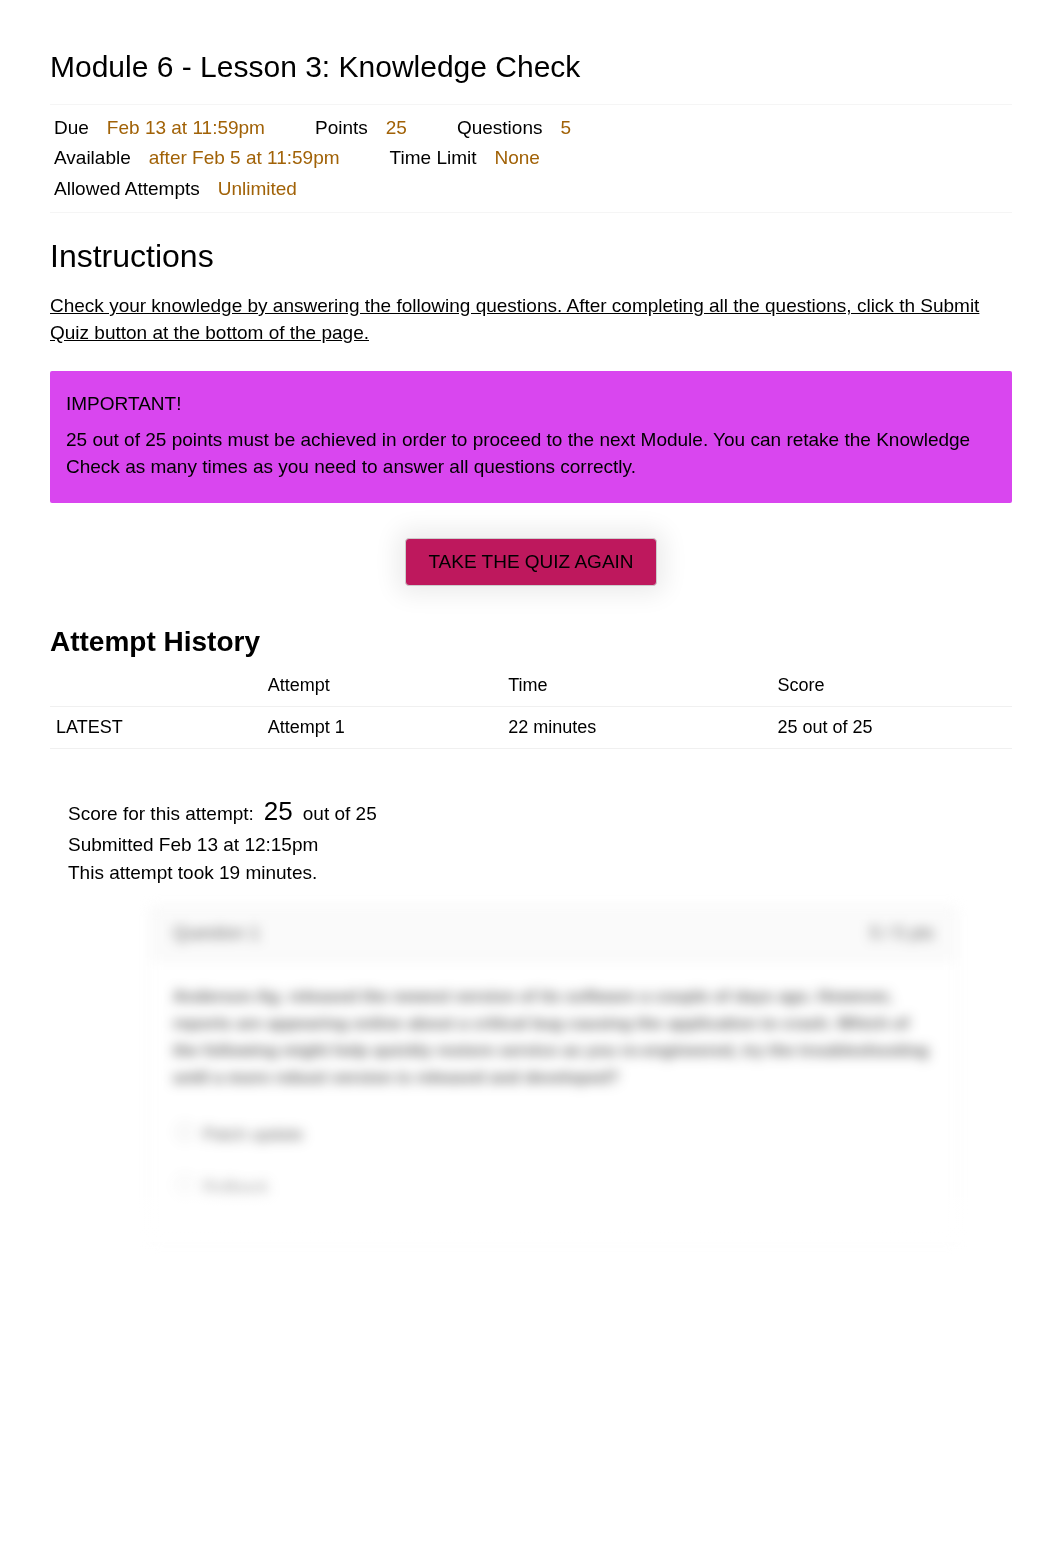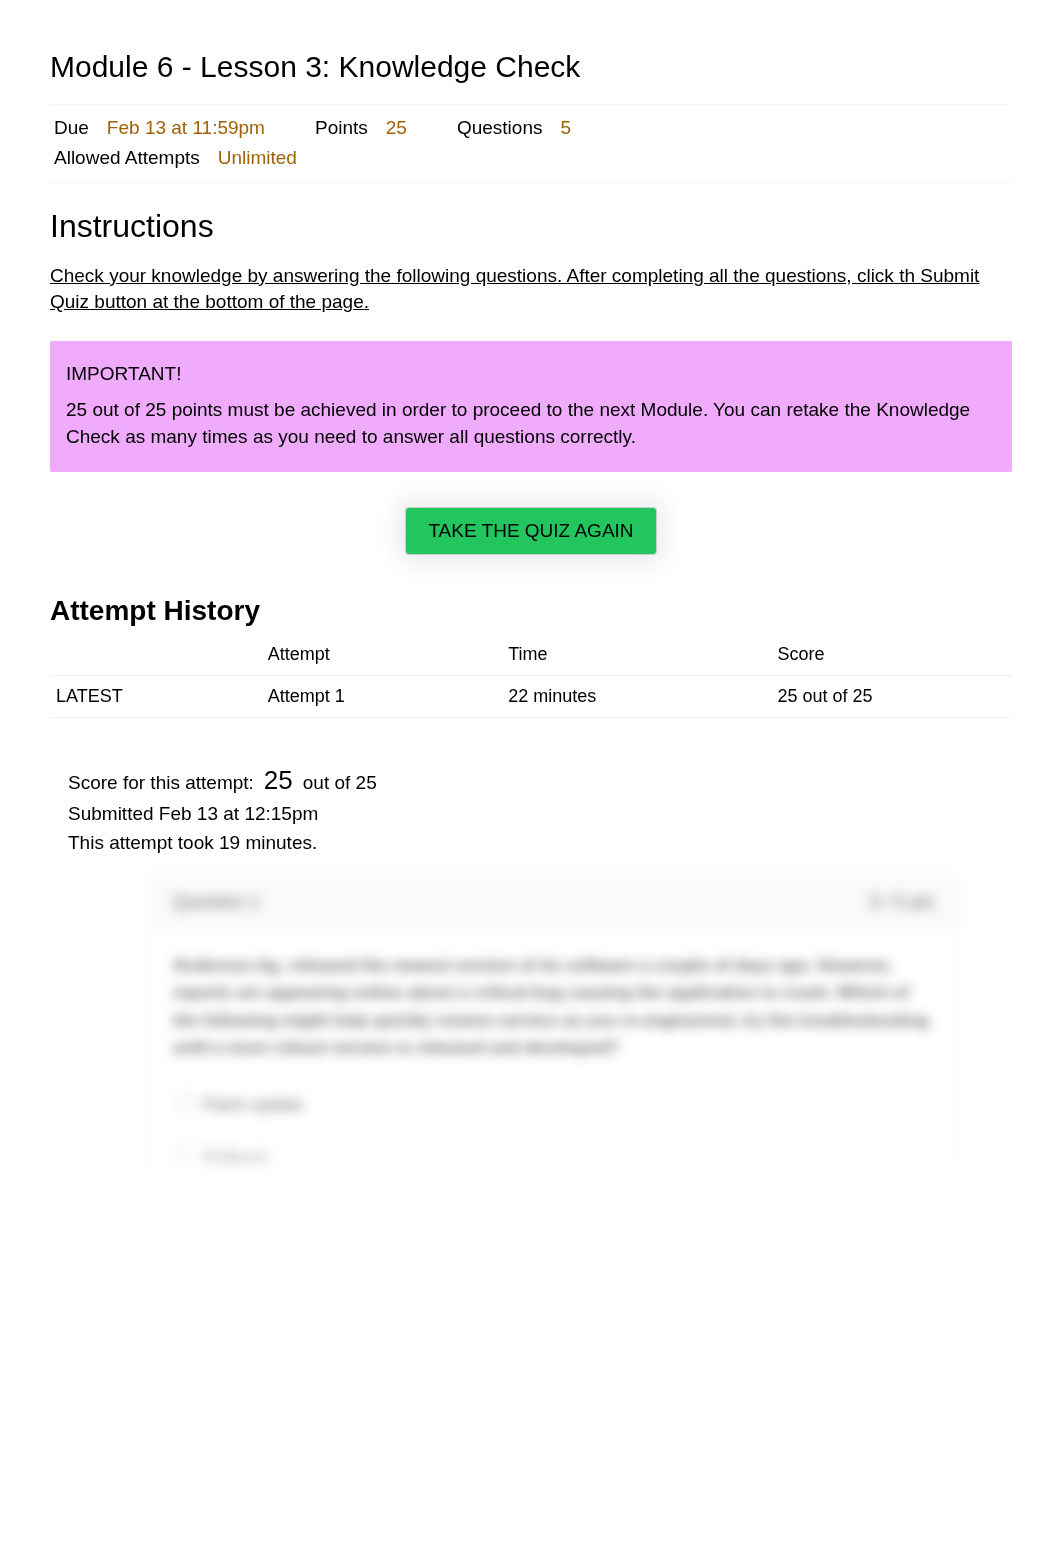--- a/index.html
+++ b/index.html
@@ -48,42 +48,42 @@
       font-weight: 400;
       margin-bottom: 18px;
     }
     .instructions-text {
       font-size: 19px;
       margin-bottom: 25px;
       line-height: 1.4;
       text-decoration: underline;
     }
     .important-box {
-      background: #f0abfc;
+      background: #d946ef;
       padding: 22px 16px;
       margin-bottom: 35px;
       border-radius: 2px;
     }
     .important-heading {
       font-size: 19px;
       margin-bottom: 12px;
     }
     .important-text {
       font-size: 19px;
       line-height: 1.4;
     }
     .take-quiz-wrap {
       text-align: center;
       margin-bottom: 40px;
     }
     .take-quiz-btn {
       display: inline-block;
       padding: 12px 22px;
       font-size: 19px;
-      background: #22c55e;
+      background: #be185d;
       border: 1px solid #ccc;
       border-radius: 4px;
       box-shadow: 0 0 25px 8px rgba(0,0,0,0.08);
       cursor: pointer;
     }
     .attempt-history-heading {
       font-size: 28px;
       font-weight: 700;
       margin-bottom: 7px;
     }
@@ -188,20 +188,30 @@
       <span class="meta-label">Due</span>
       <span class="meta-value">Feb 13 at 11:59pm</span>
     </span>
     <span class="meta-item">
       <span class="meta-label">Points</span>
       <span class="meta-value">25</span>
     </span>
     <span class="meta-item">
       <span class="meta-label">Questions</span>
       <span class="meta-value">5</span>
+    </span>
+  </div>
+  <div class="meta-row">
+    <span class="meta-item">
+      <span class="meta-label">Available</span>
+      <span class="meta-value">after Feb 5 at 11:59pm</span>
+    </span>
+    <span class="meta-item">
+      <span class="meta-label">Time Limit</span>
+      <span class="meta-value">None</span>
     </span>
   </div>
   <div class="meta-row">
     <span class="meta-item">
       <span class="meta-label">Allowed Attempts</span>
       <span class="meta-value">Unlimited</span>
     </span>
   </div>
 </div>
 

